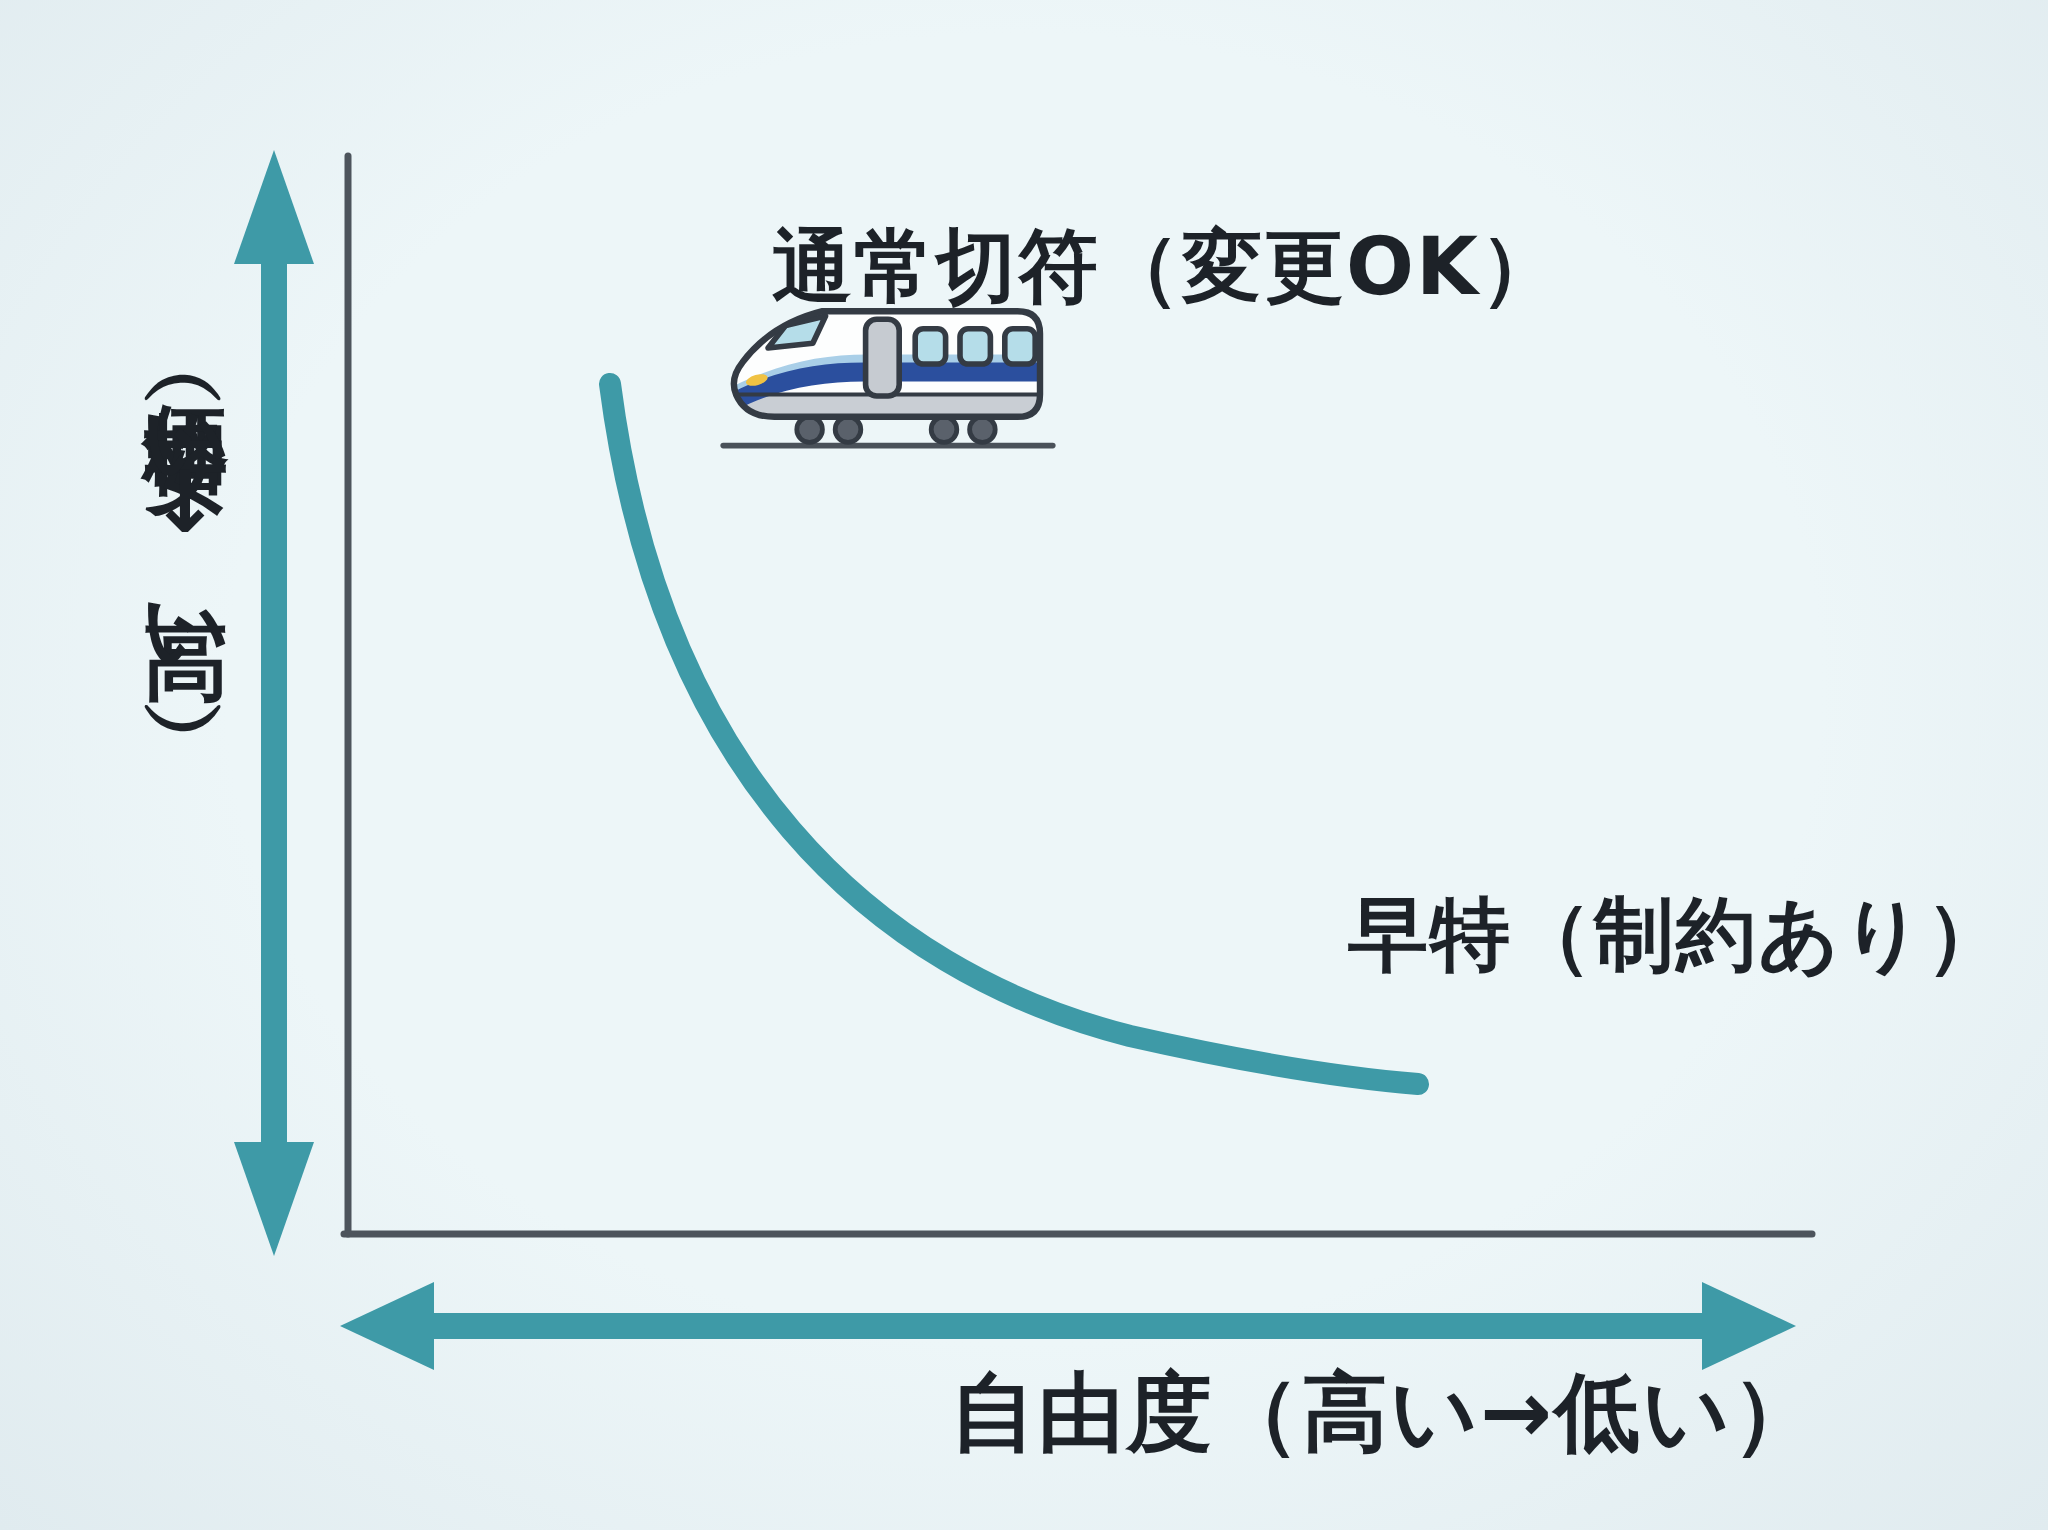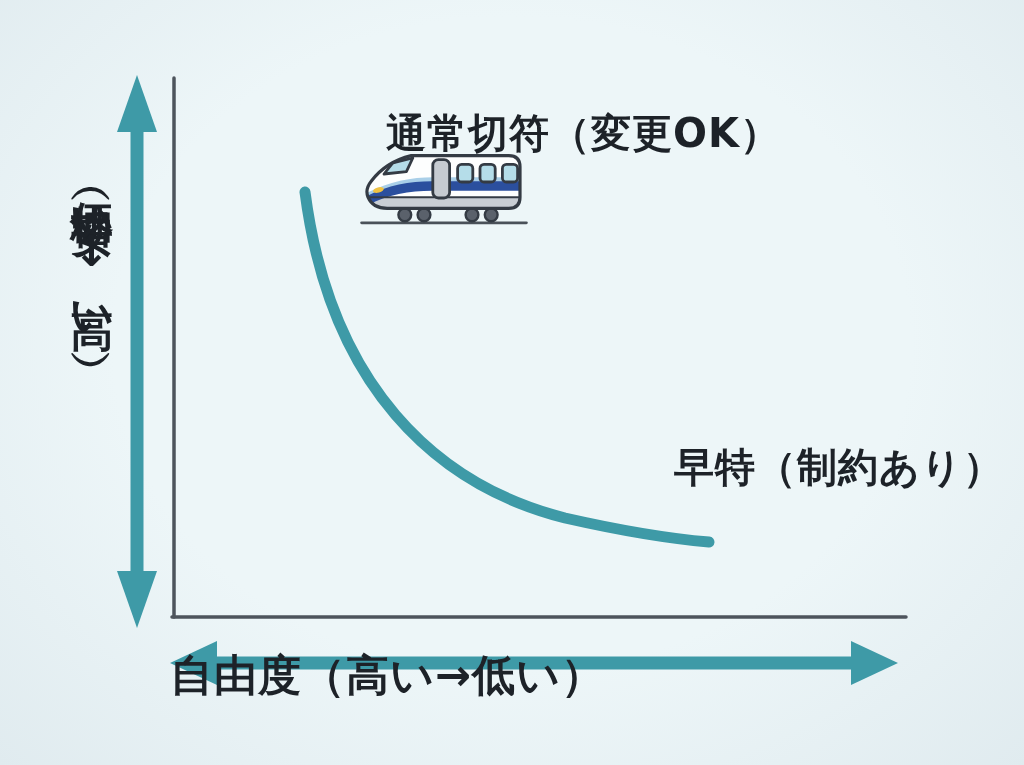--- a/index.html
+++ b/index.html
@@ -41,23 +41,23 @@
     font-size: 40px;
   }
   .label-early {
     left: 674px;
     top: 440px;
     font-size: 40px;
   }
   .label-x {
     left: 170px;
     width: 740px;
-    top: 647px;
+    top: 678px;
     font-size: 43px;
-    text-align: left;
+    text-align: right;
   }
 </style>
 </head>
 <body>
 
 <div class="stage">
 
   <svg class="layer" viewBox="0 0 1024 765" aria-hidden="true">
     <defs>
       <g id="train-shape">

